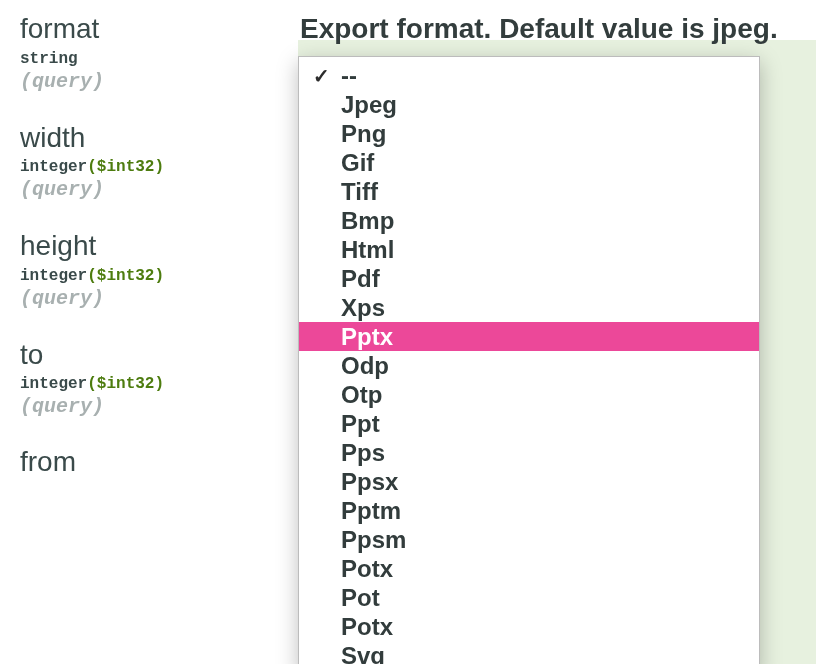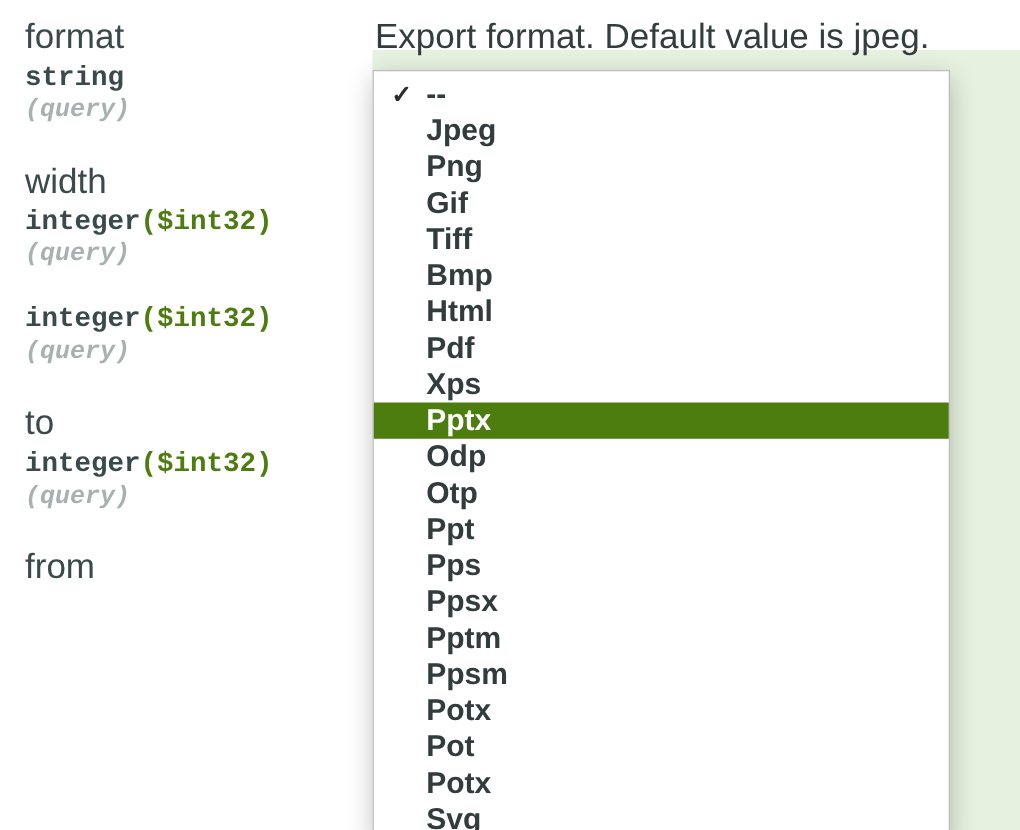--- a/index.html
+++ b/index.html
@@ -31,21 +31,21 @@
       margin-bottom: 28px;
     }
     .param-name {
       font-size: 28px;
       color: #3a4a4a;
       font-weight: 400;
       line-height: 1.2;
     }
     .param-type {
       font-family: "Courier New", Courier, monospace;
-      font-size: 22px;
+      font-size: 16px;
       font-weight: bold;
       color: #3a4a4a;
       margin-top: 4px;
     }
     .param-type .fmt {
       color: #4d7c0f;
     }
     .param-query {
       font-family: "Courier New", Courier, monospace;
       font-size: 20px;
@@ -55,21 +55,21 @@
       margin-top: 2px;
     }
     .param-from {
       font-size: 28px;
       color: #3a4a4a;
       margin-top: 12px;
     }
     .description {
       font-size: 28px;
       color: #333d3d;
-      font-weight: 400;
+      font-weight: 700;
       line-height: 1.2;
       white-space: nowrap;
     }
     .dropdown {
       position: absolute;
       top: 44px;
       left: -2px;
       width: 462px;
       background: #ffffff;
       border: 1px solid #bcbcbc;
@@ -82,21 +82,21 @@
       align-items: center;
       height: 29px;
       padding-left: 14px;
       font-size: 24px;
       font-weight: 600;
       color: #323c3c;
       cursor: pointer;
       line-height: 1;
     }
     .dropdown-item.highlighted {
-      background: #4d7c0f;
+      background: #ec4899;
       color: #ffffff;
     }
     .check-icon {
       width: 24px;
       font-size: 20px;
       color: #2c2c2c;
       flex-shrink: 0;
     }
     .dropdown-item .label {
       margin-left: 4px;
@@ -132,20 +132,21 @@
 
     <div class="param-block">
       <div class="param-name">width</div>
       <div class="param-type">
         <span>integer</span><span class="fmt">($int32)</span>
       </div>
       <div class="param-query">(query)</div>
     </div>
 
     <div class="param-block">
+      <div class="param-name">height</div>
       <div class="param-type">
         <span>integer</span><span class="fmt">($int32)</span>
       </div>
       <div class="param-query">(query)</div>
     </div>
 
     <div class="param-block">
       <div class="param-name">to</div>
       <div class="param-type">
         <span>integer</span><span class="fmt">($int32)</span>

